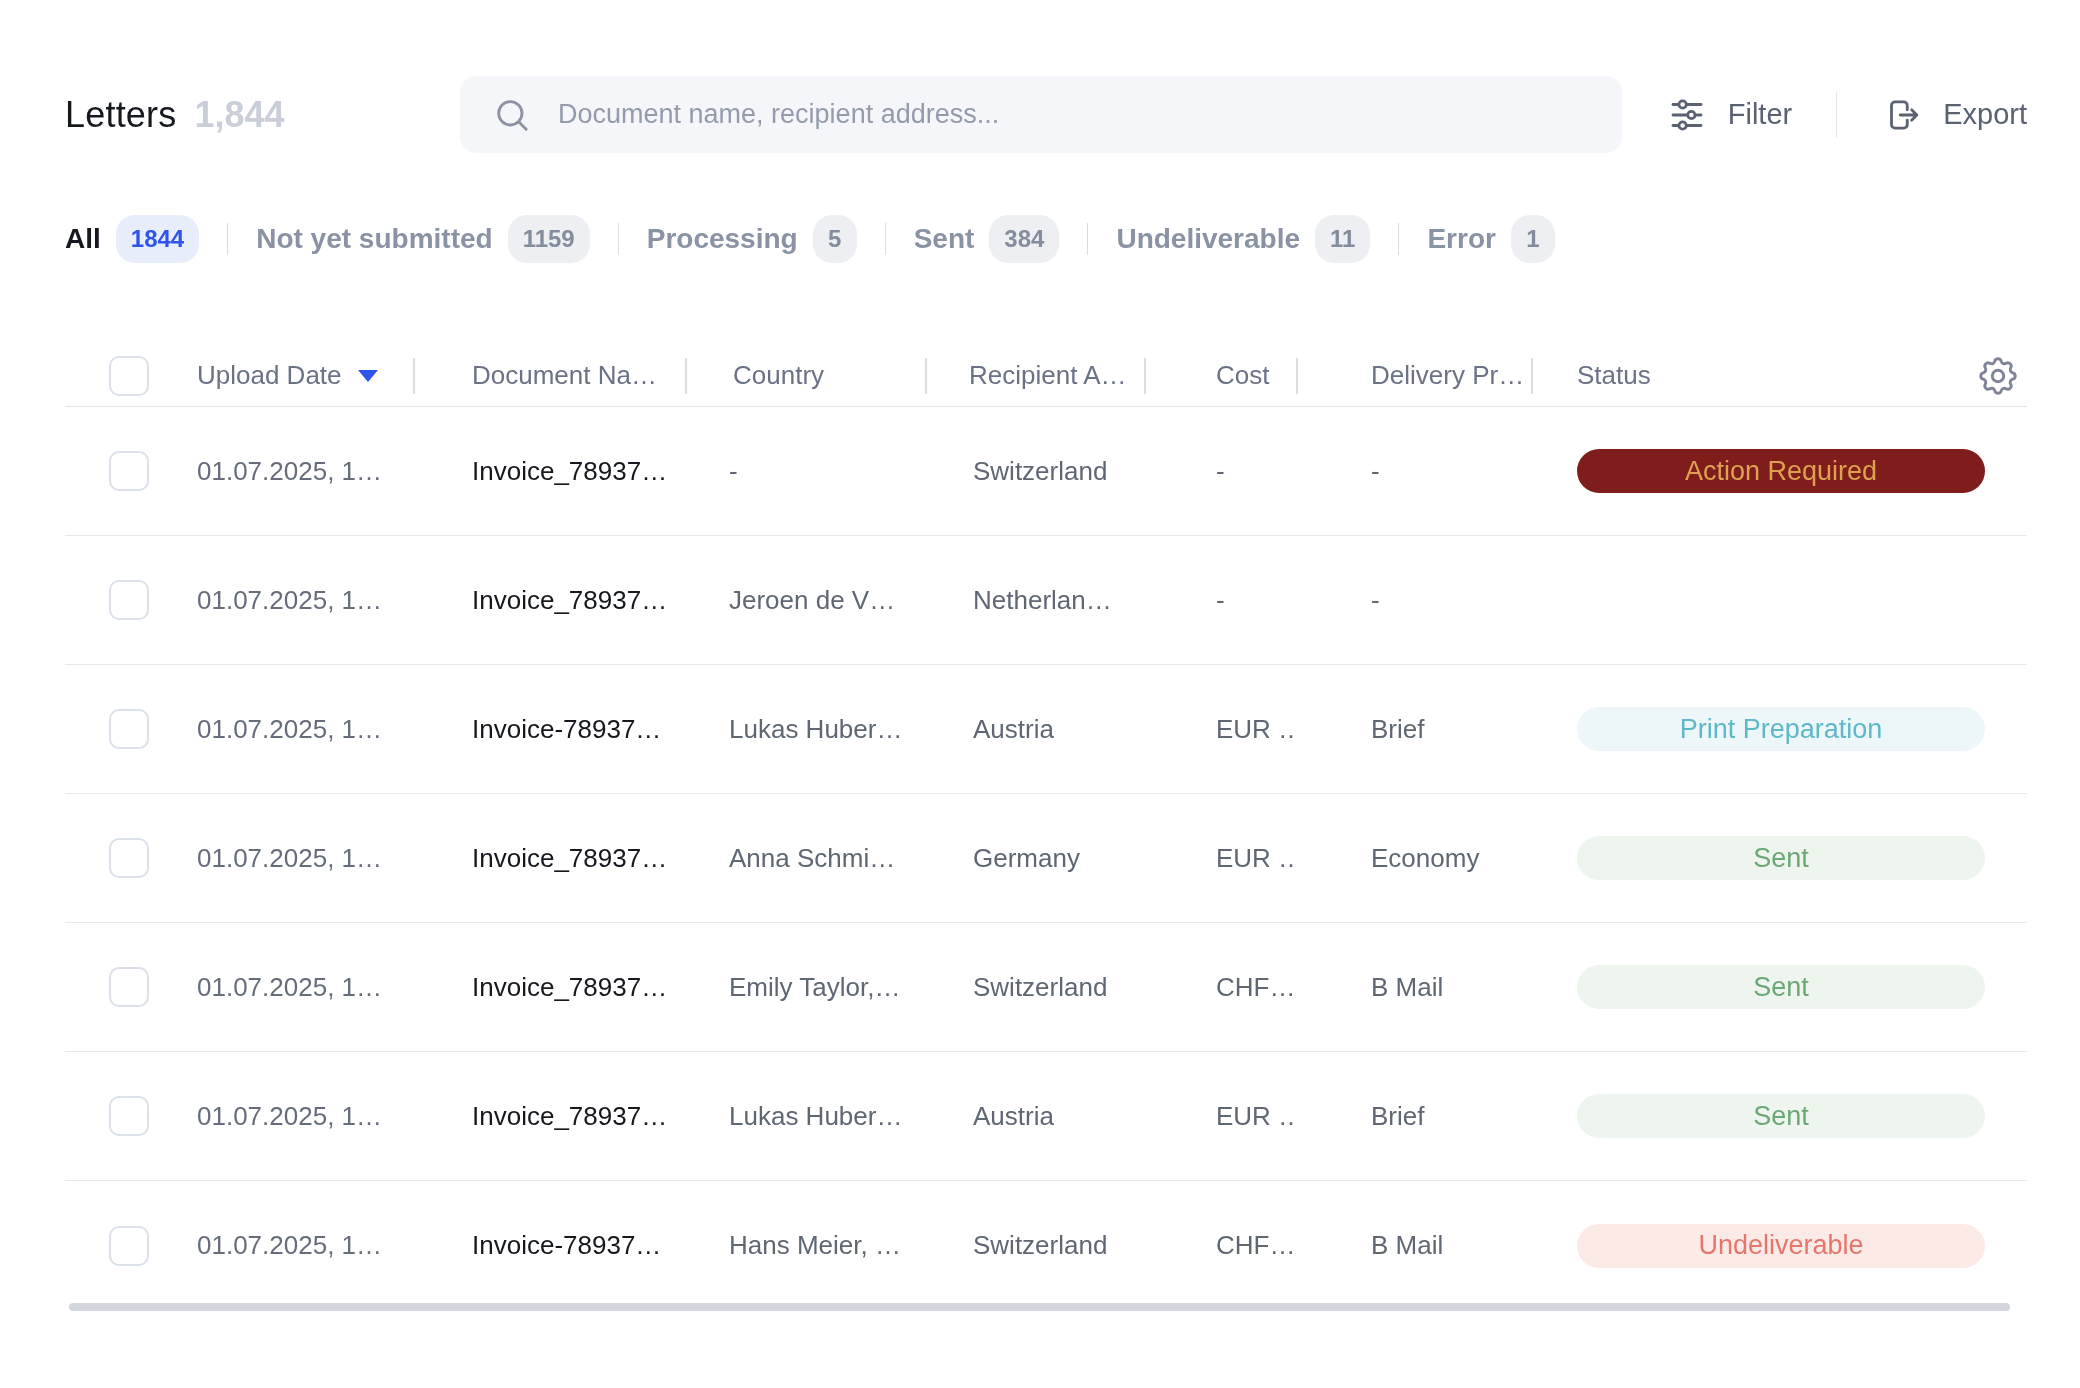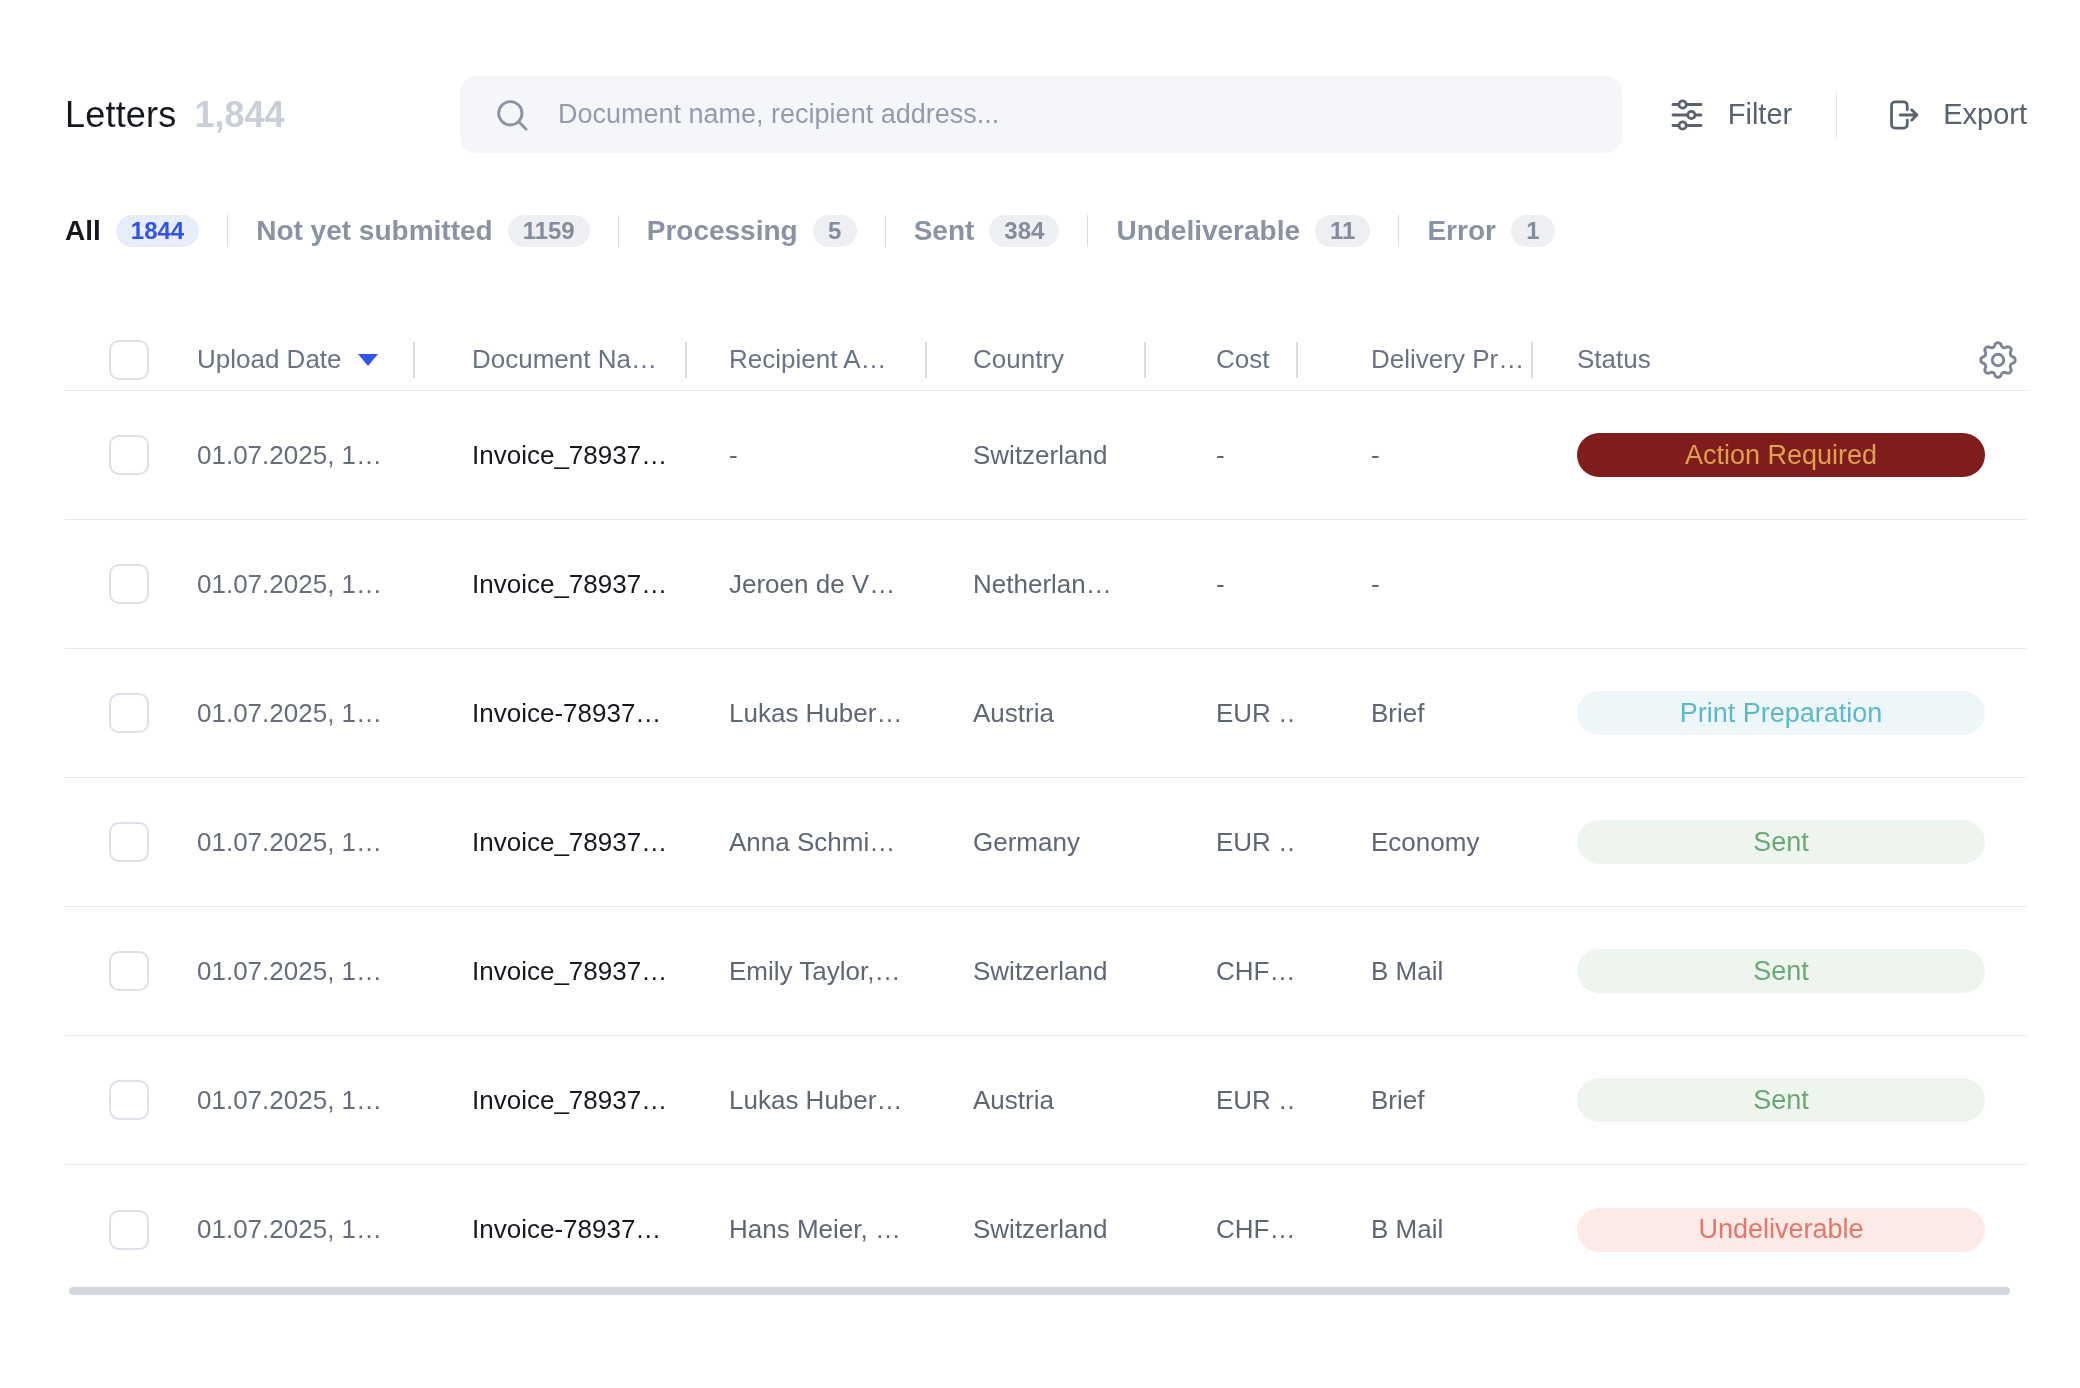--- a/index.html
+++ b/index.html
@@ -38,21 +38,21 @@
     font-family:"Liberation Sans", sans-serif;
   }
   .action-divider { width:1px; height:46px; background:#E2E5EA; margin:0 44px; }
 
   
   .tabs { margin-top:62px; display:flex; align-items:center; }
   .tab { display:flex; align-items:center; gap:15px; cursor:pointer; }
   .tab-label { font-size:28px; font-weight:700; color:#8A93A4; }
   .tab.active .tab-label { color:#15181E; }
   .tab-badge {
-    min-width:44px; height:32px; padding:0 15px; border-radius:19px;
+    min-width:44px; height:48px; padding:0 15px; border-radius:19px;
     display:flex; align-items:center; justify-content:center;
     font-size:24px; font-weight:600;
     background:var(--tab-badge-bg); color:var(--tab-badge-text);
   }
   .tab.active .tab-badge { background:var(--tab-active-badge-bg); color:var(--accent); }
   .tab-divider { width:1px; height:32px; background:#D8DCE3; margin:0 28px; }
   .tab-divider:last-child { display:none; }
 
   
   .table { margin-top:82px; }
@@ -190,25 +190,25 @@
       <div class="th">
         <div class="checkbox"></div>
       </div>
       <div class="th">
         <span>Upload Date</span>
         <span class="sort-caret"></span>
       </div>
       <div class="th sep pad-doc">
           <span>Document Na…</span>
         </div>
+      <div class="th sep pad-country">
+          <span>Country</span>
+        </div>
       <div class="th sep pad-rec">
           <span>Recipient A…</span>
-        </div>
-      <div class="th sep pad-country">
-          <span>Country</span>
         </div>
       <div class="th sep pad-cost">
           <span>Cost</span>
         </div>
       <div class="th sep pad-del">
           <span>Delivery Pr…</span>
         </div>
       <div class="th sep pad-status">
           <span>Status</span>
         </div>

